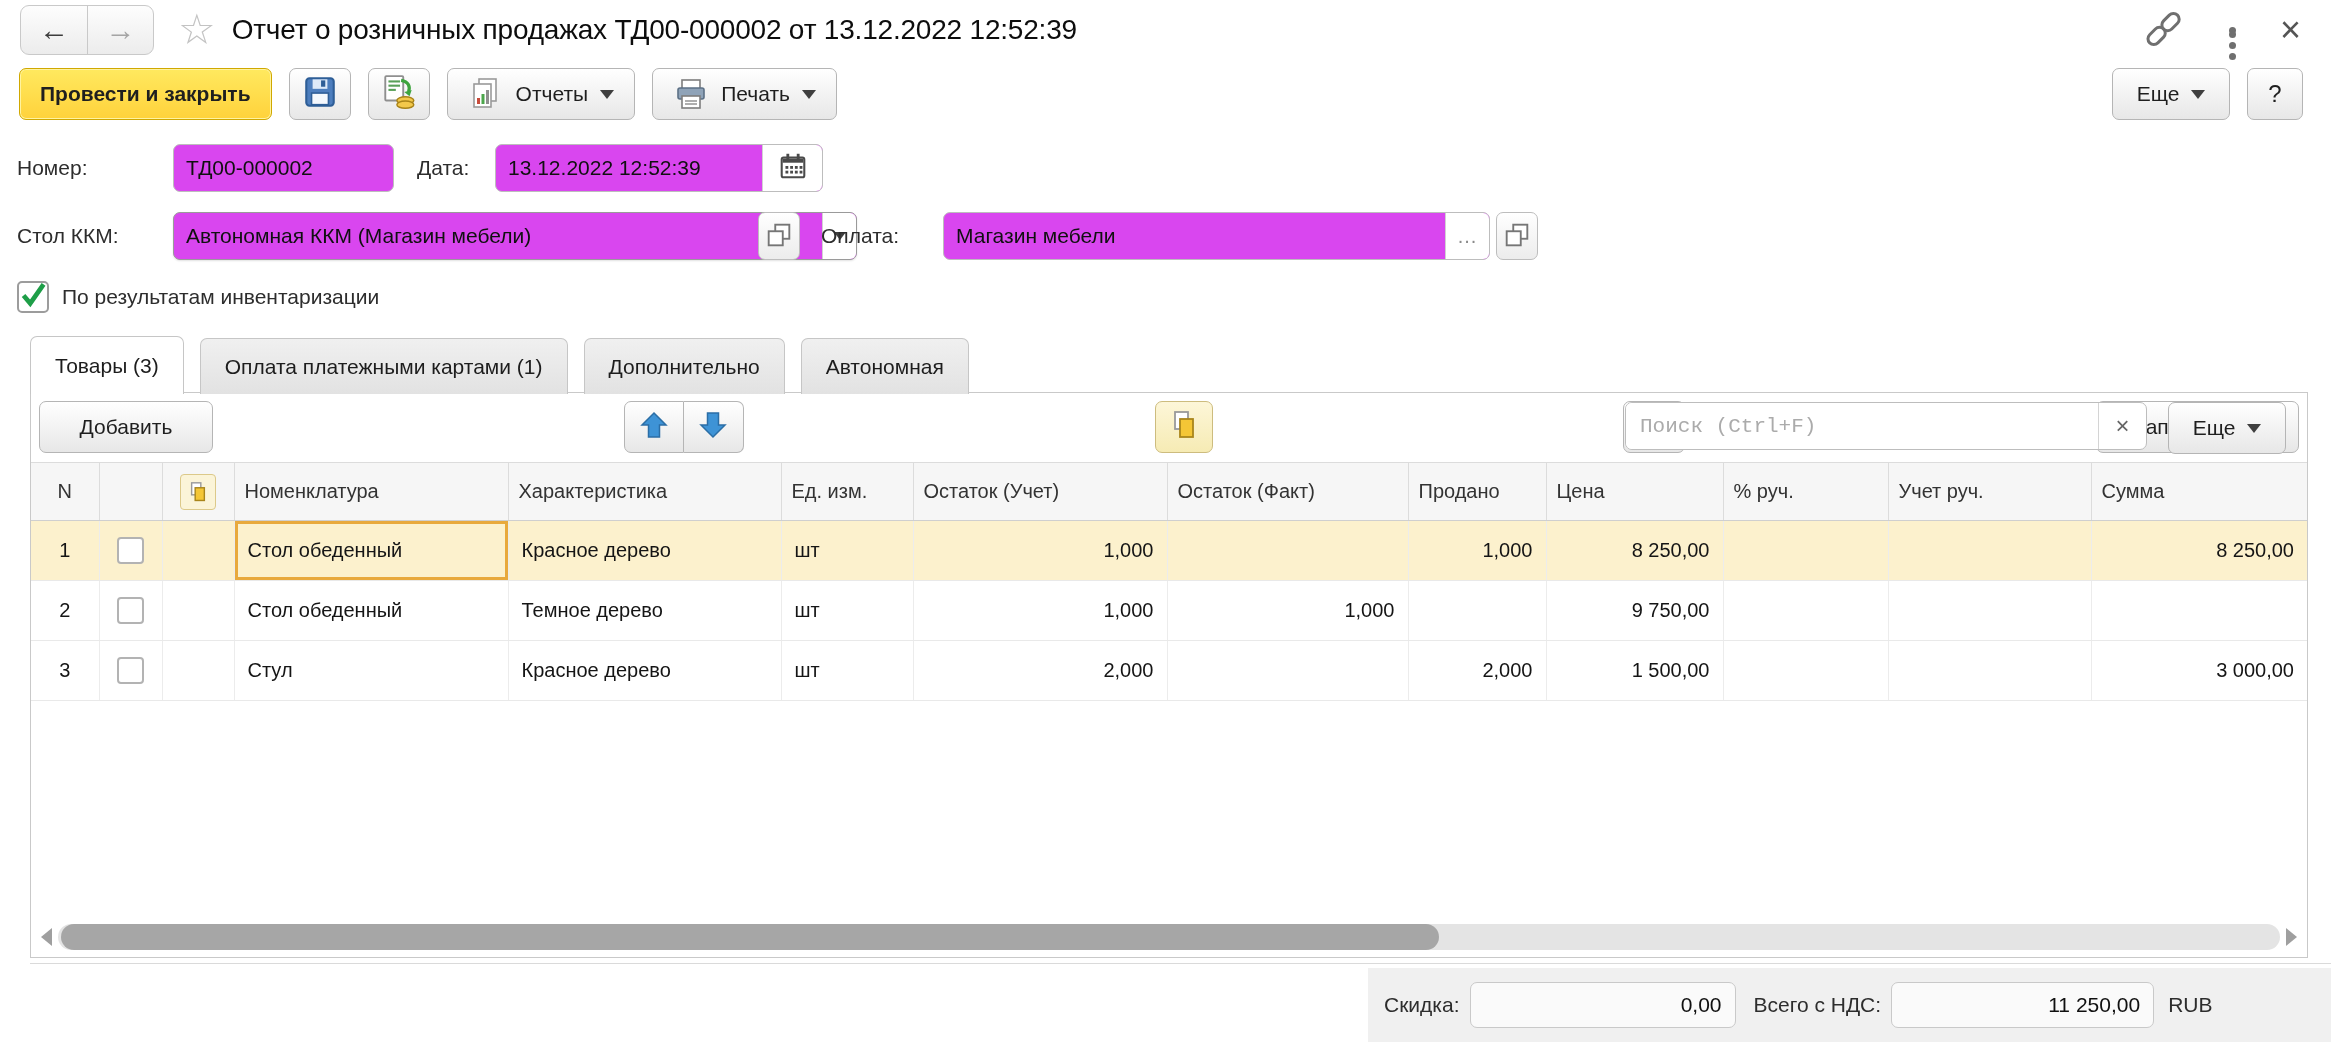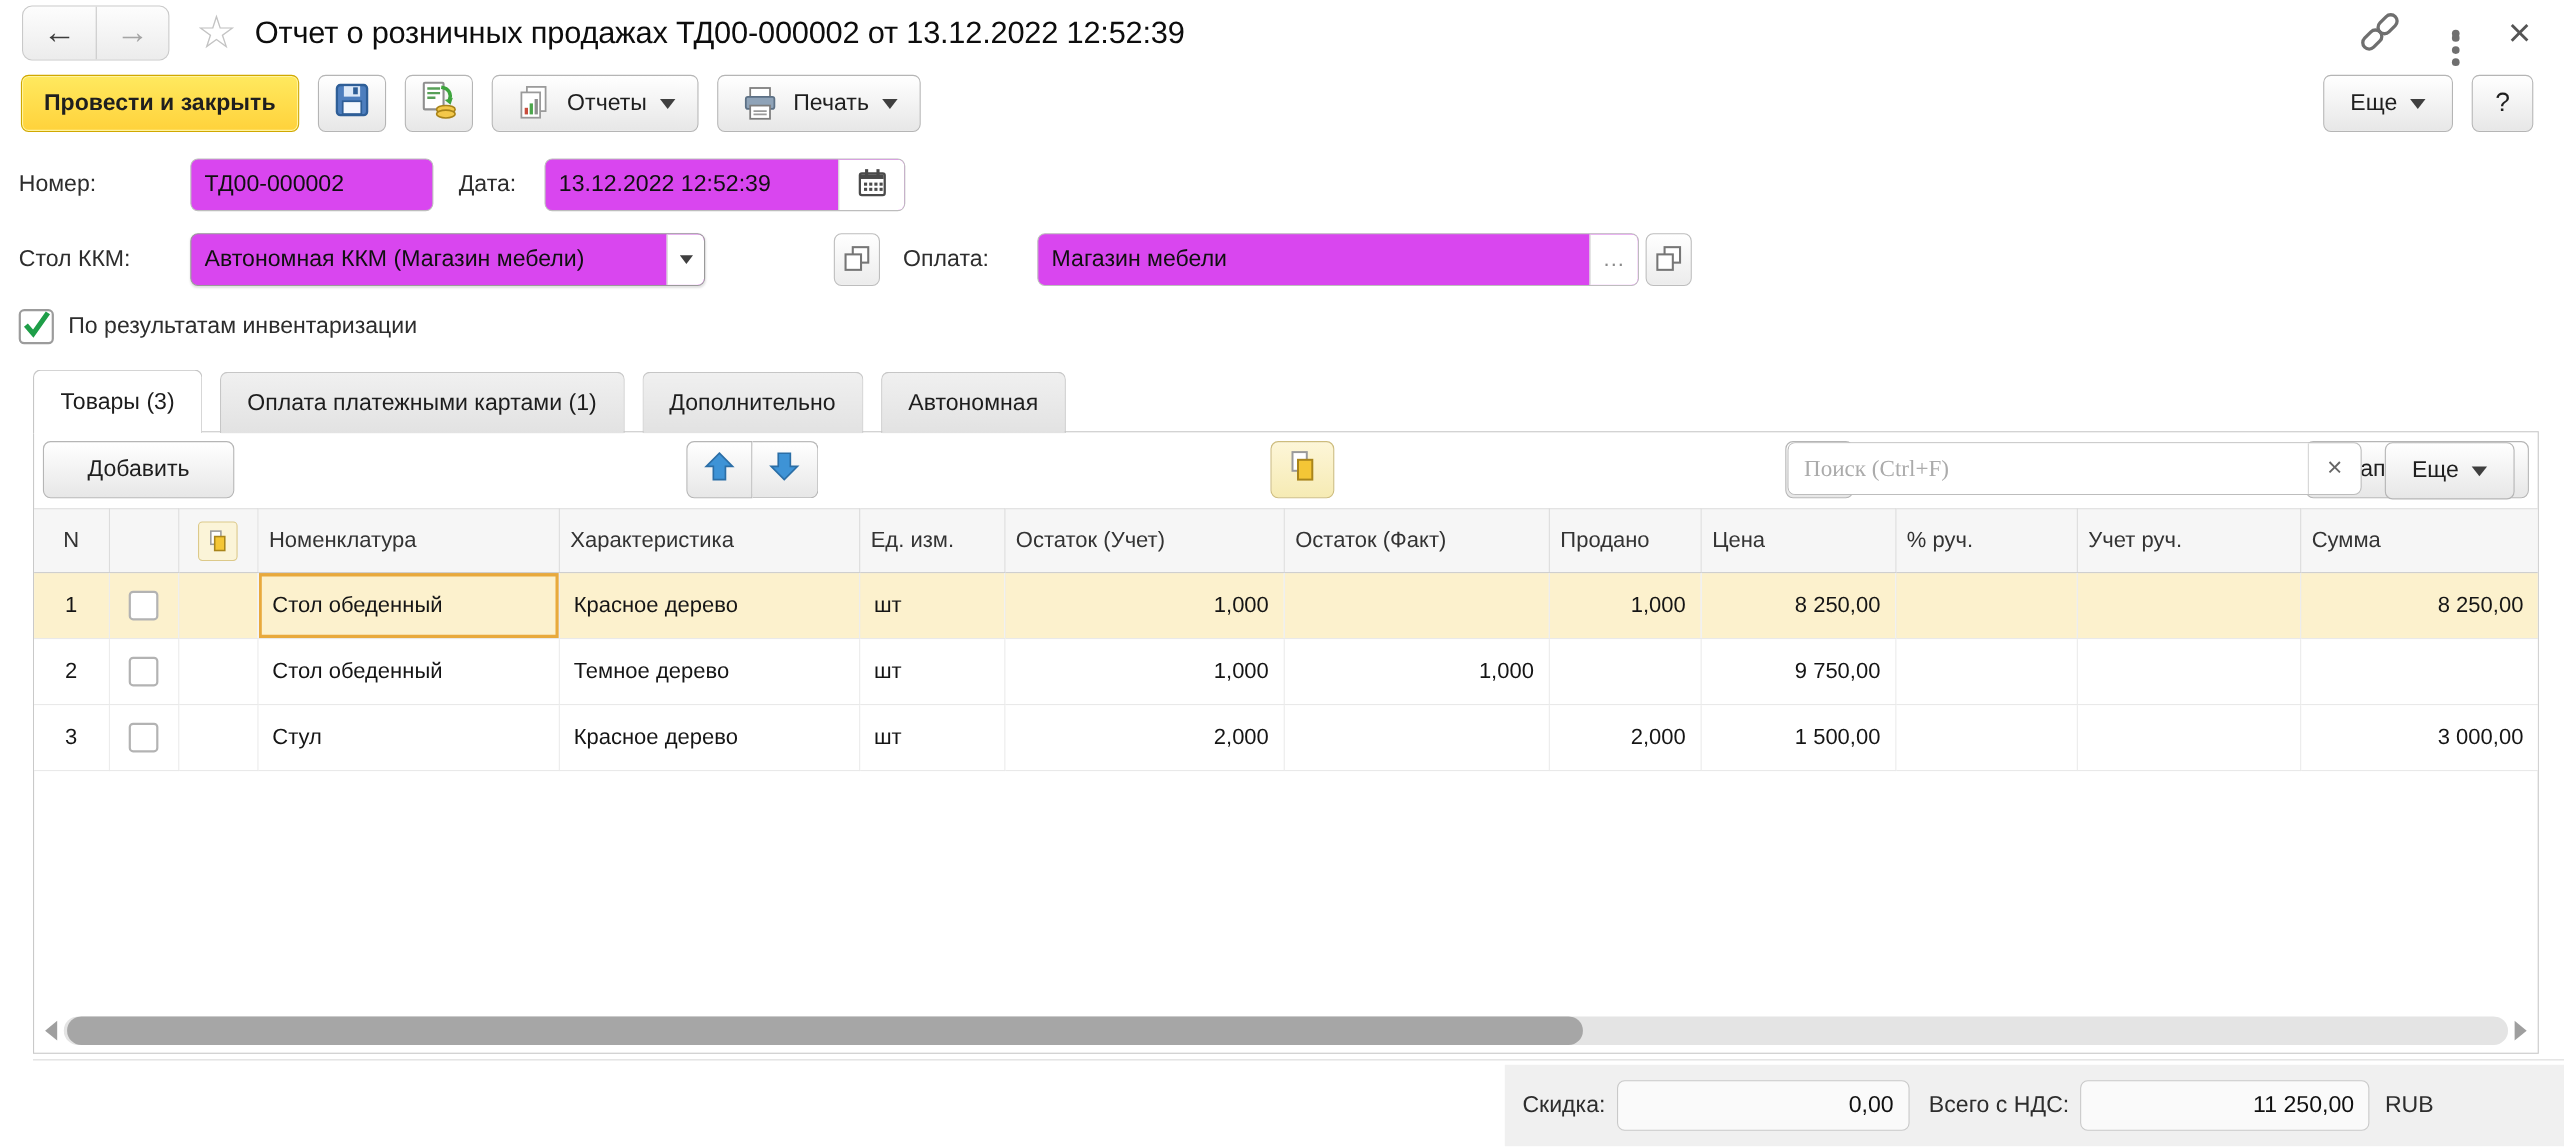--- a/index.html
+++ b/index.html
@@ -54,21 +54,21 @@
 
   
   .panel{position:absolute;left:30px;top:392px;width:2278px;height:566px;border:1px solid #c9c9c9;background:#fff;}
   .gridbar{position:absolute;left:8px;top:7px;right:8px;height:54px;display:flex;align-items:center;justify-content:space-between;}
   .pair{display:flex;}
   .pair .btn{border-radius:0;}
   .pair .btn:first-child{border-radius:7px 0 0 7px;}
   .pair .btn:last-child{border-radius:0 7px 7px 0;border-left:none;}
   .btn-copy{background:linear-gradient(#fdf6d8,#f6ebb4);border-color:#cdbc7e;}
   .search{position:absolute;right:152px;top:2px;width:522px;height:48px;border:1px solid #bdbdbd;border-radius:7px;background:#fff;display:flex;overflow:hidden;}
-  .search input{flex:1;border:none;outline:none;font-size:21px;padding:0 14px;color:#111;font-family:Liberation Serif, serif;min-width:0;}
+  .search input{flex:1;border:none;outline:none;font-size:21px;padding:0 14px;color:#111;font-family:Liberation Mono, monospace;min-width:0;}
   .search input::placeholder{color:#ababab;}
   .search .clear{width:48px;border-left:1px solid #d4d4d4;display:flex;align-items:center;justify-content:center;font-size:24px;color:#666;cursor:pointer;}
   .btn-more-grid{position:absolute;right:13px;top:2px;width:118px;}
 
   
   table.grid{position:absolute;left:0;top:69px;width:100%;border-collapse:collapse;table-layout:fixed;}
   .grid th{height:58px;background:#f6f6f6;border-top:1px solid #dcdcdc;border-bottom:1px solid #cfcfcf;border-right:1px solid #dcdcdc;
            font-weight:400;font-size:20px;color:#333;text-align:left;padding:0 10px;overflow:hidden;white-space:nowrap;}
   .grid th:last-child,.grid td:last-child{border-right:none;}
   .grid td{height:60px;border-bottom:1px solid #e9e9e9;border-right:1px solid #ececec;font-size:20px;color:#151515;
@@ -225,21 +225,21 @@
             <rect x="14" y="22" width="3" height="3"></rect>
             <rect x="19" y="22" width="3" height="3"></rect>
             <rect x="24" y="22" width="3" height="3"></rect>
         </g>
       </svg>
     </span>
   </span>
 </div>
 
 <span class="lbl" style="left:17px;top:212px">Стол ККМ:</span>
-<div class="fld fld-focus" style="left:173px;top:212px;width:468px">
+<div class="fld fld-focus" style="left:173px;top:212px;width:684px">
   <input value="Автономная ККМ (Магазин мебели)" style="">
   <span class="adorn" style="width:34px">
     <span class="caret" style="margin:0;border-top-width:8px;border-left-width:6px;border-right-width:6px"></span>
   </span>
 </div>
 <button class="sq-btn" style="left:758px;top:212px">
   <span>
     <svg width="30" height="30" viewBox="0 0 32 32">
       <rect x="12" y="5" width="15" height="15" fill="#fff" stroke="#767676" stroke-width="2"></rect>
       <rect x="5" y="12" width="15" height="15" fill="#fff" stroke="#767676" stroke-width="2"></rect>

